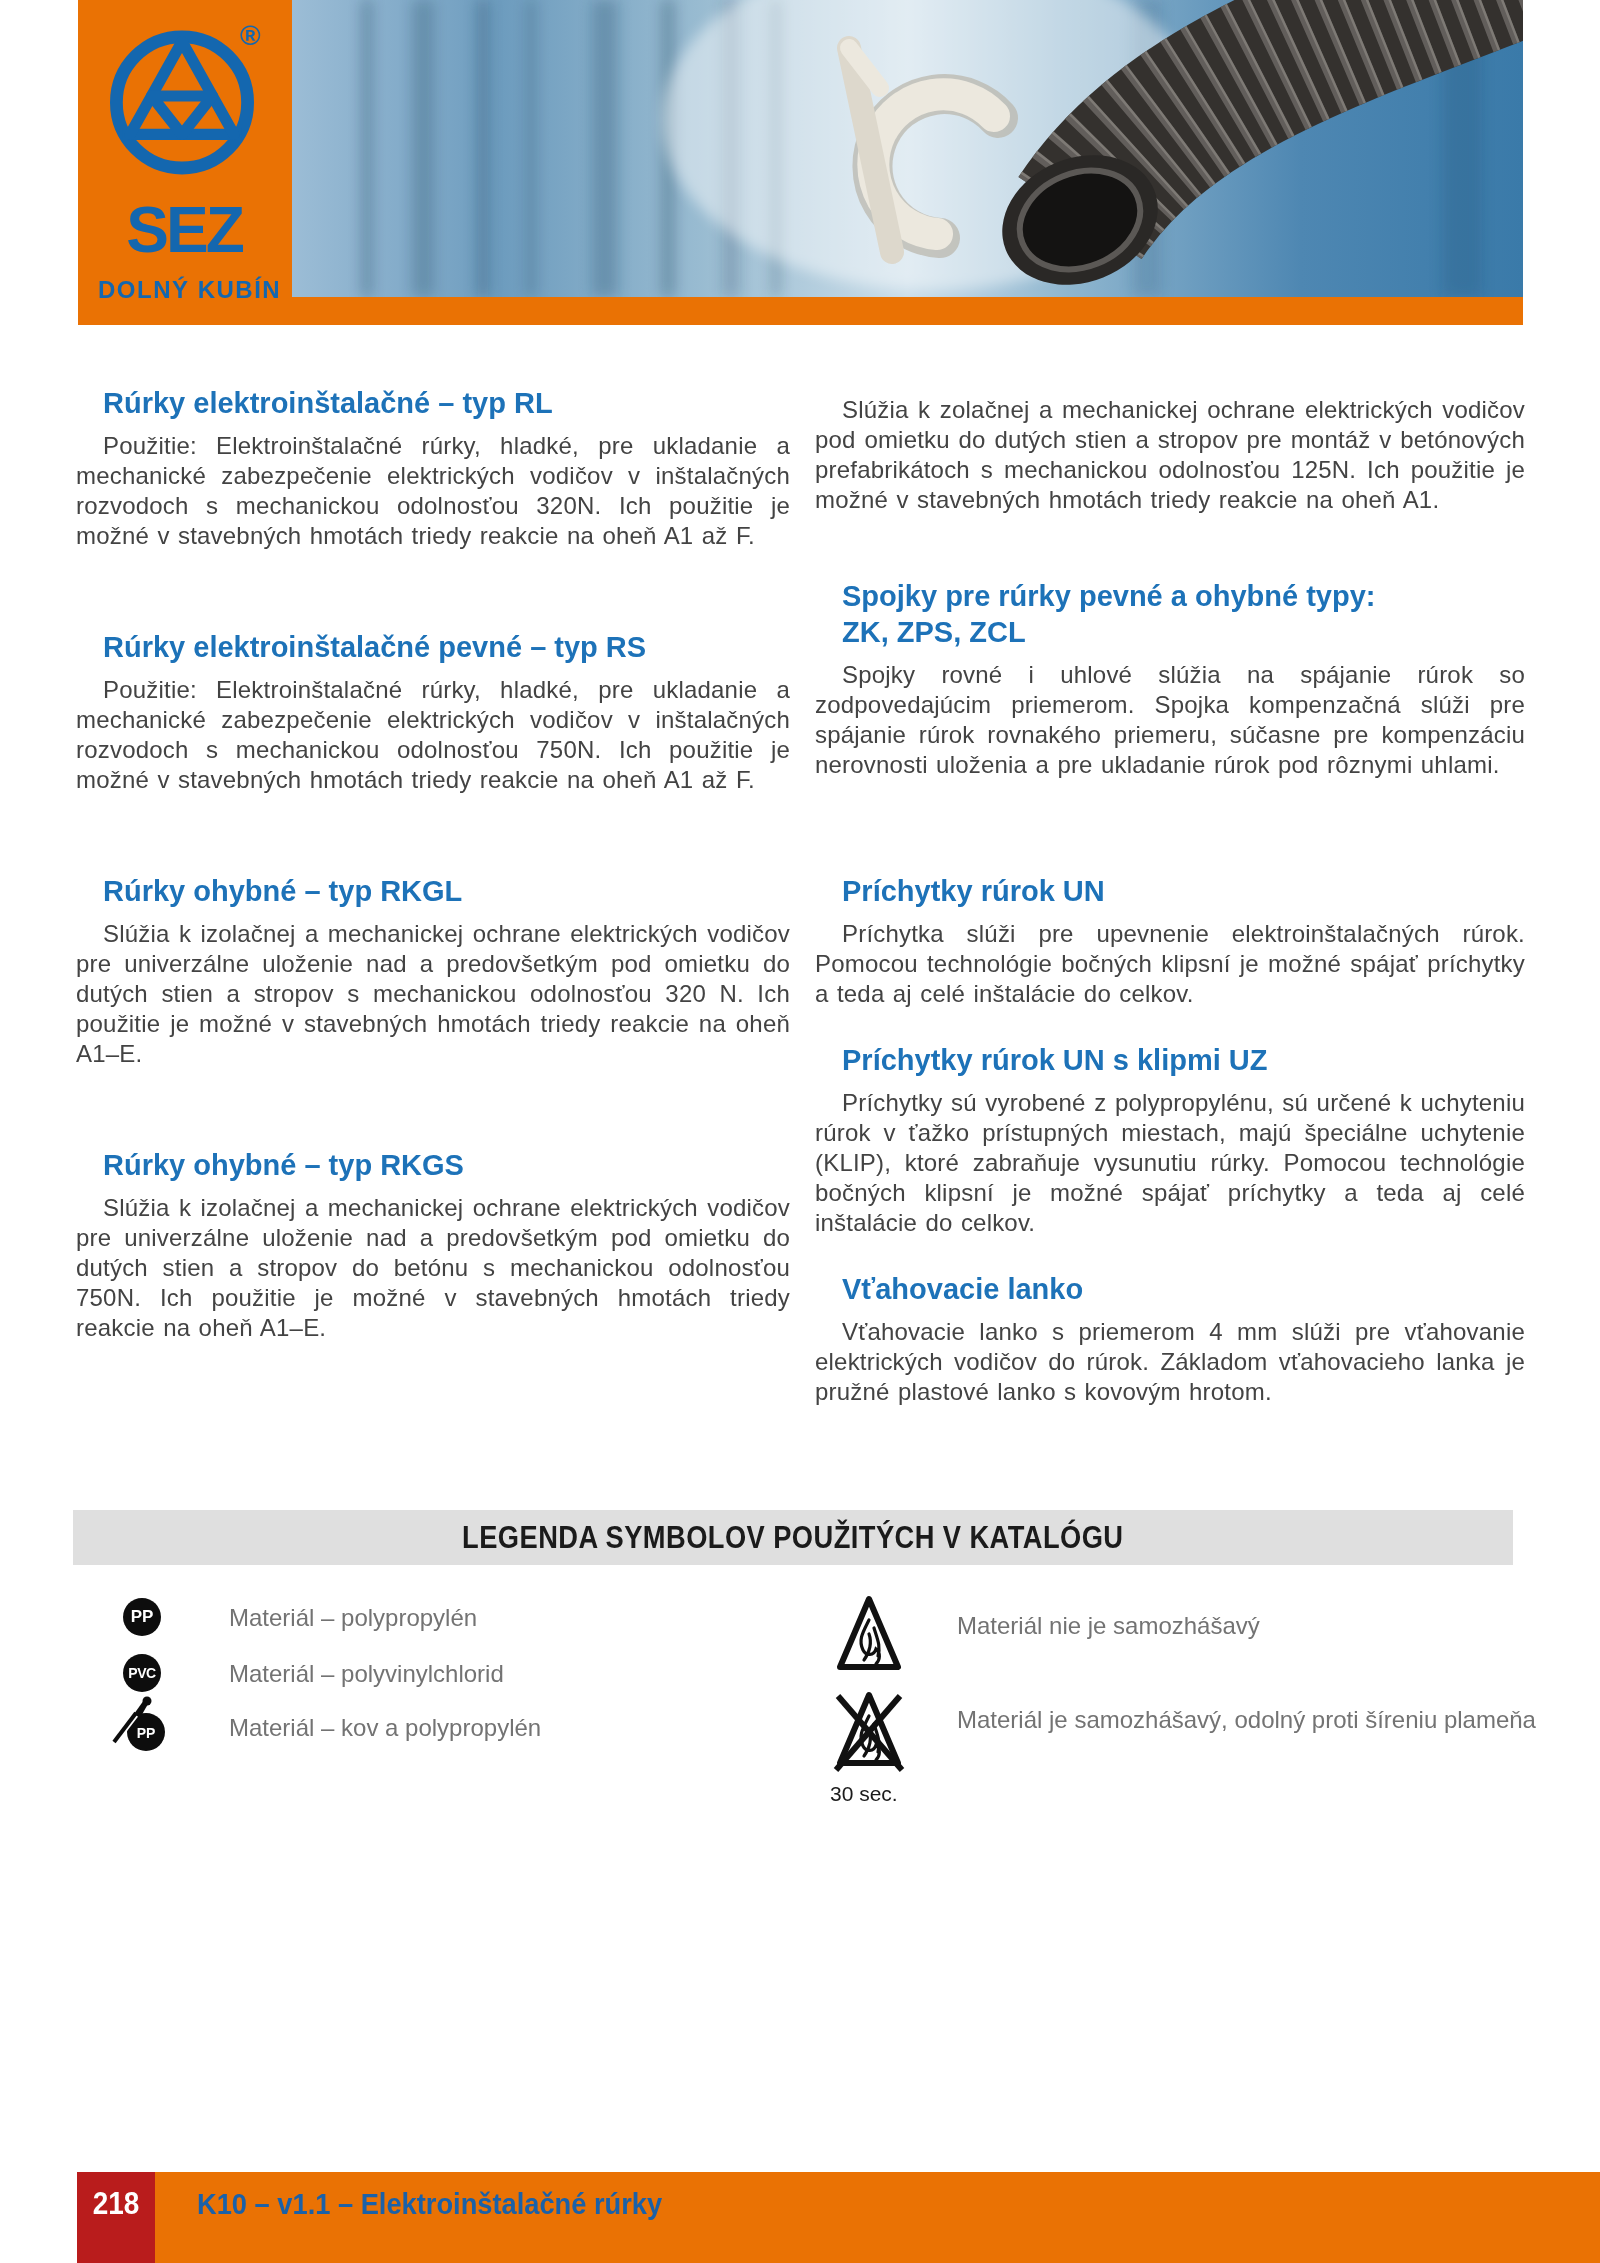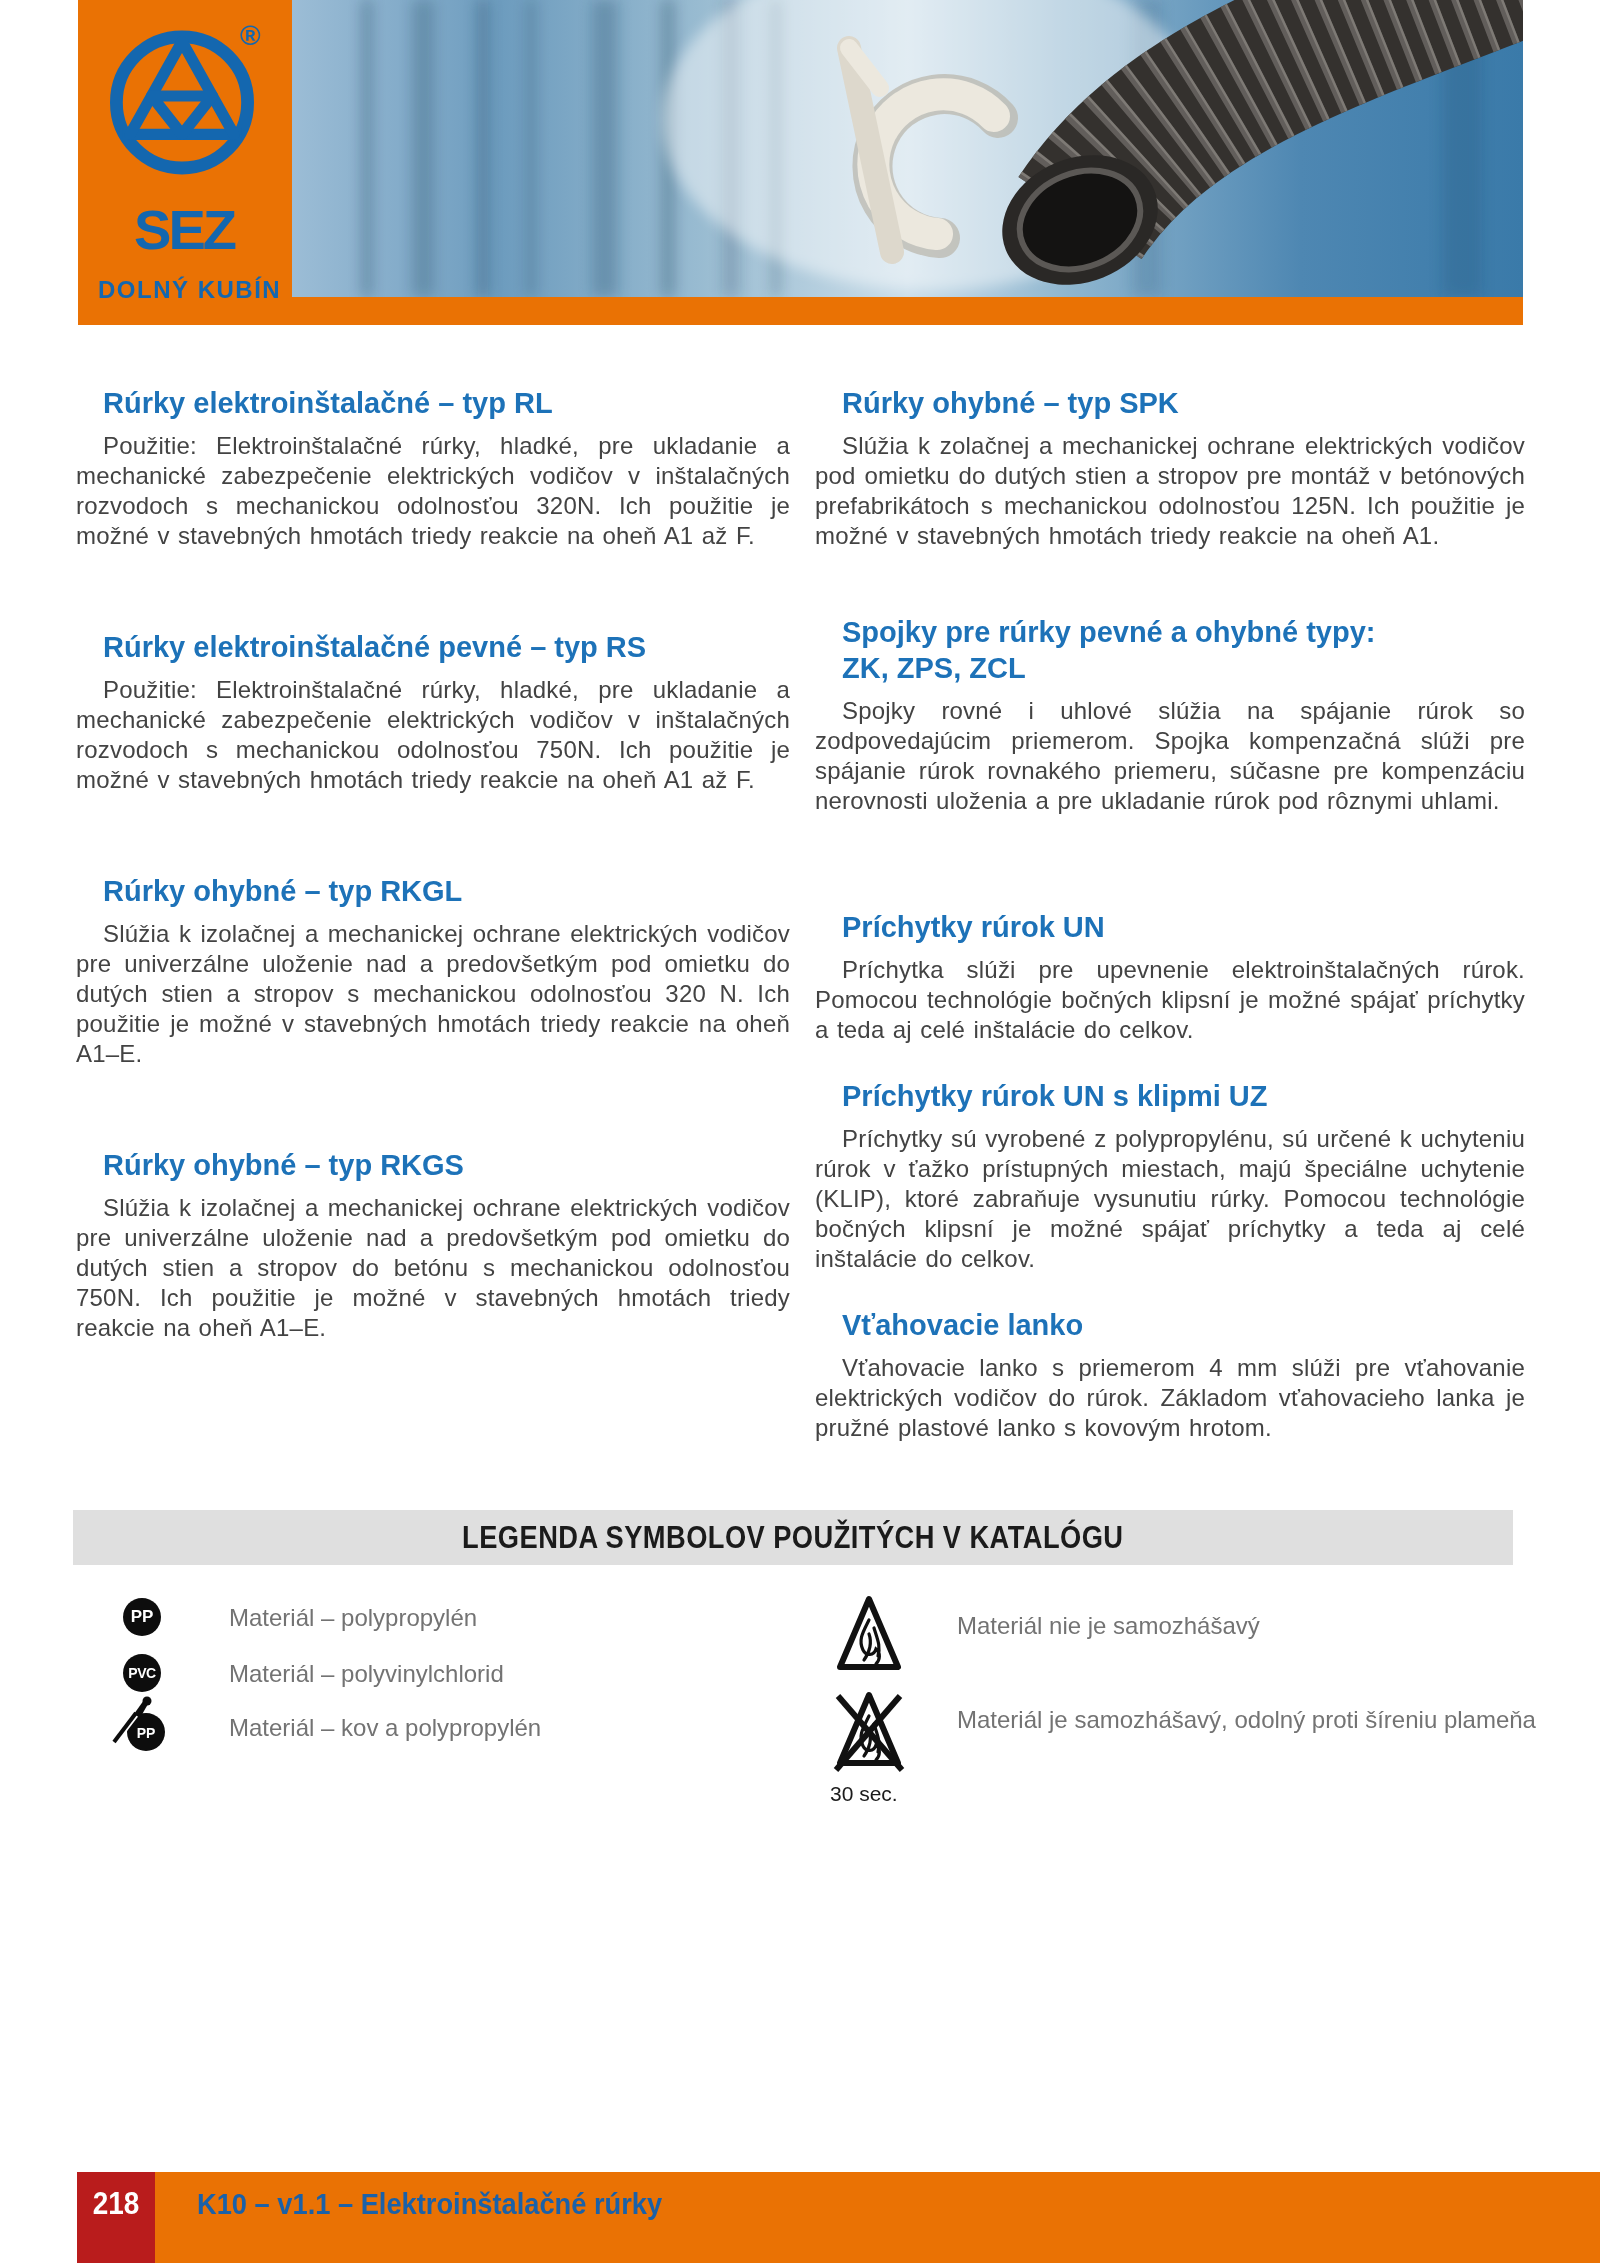--- a/index.html
+++ b/index.html
@@ -6,21 +6,21 @@
   body{
     width:1600px;height:2263px;position:relative;background:#ffffff;overflow:hidden;
     font-family:"Liberation Sans","DejaVu Sans",sans-serif;
   }
   
   .header{position:absolute;left:78px;top:0;width:1445px;height:325px;background:#EA7204;}
   .logo-block{position:absolute;left:0;top:0;width:214px;height:325px;}
   .emblem{position:absolute;left:24px;top:24px;width:160px;height:160px;}
   .reg-mark{position:absolute;left:162px;top:20px;font-size:28px;font-weight:bold;color:#1467AF;}
   .brand{position:absolute;left:20px;top:188px;width:172px;text-align:center;
-         font-size:56px;line-height:84px;font-weight:bold;color:#1467AF;letter-spacing:-3px;}
+         font-size:64px;line-height:84px;font-weight:bold;color:#1467AF;letter-spacing:-3px;}
   .city{position:absolute;left:20px;top:276px;width:172px;text-align:center;white-space:nowrap;
         font-size:24px;font-weight:bold;color:#1467AF;letter-spacing:1.5px;}
   .photo{position:absolute;left:214px;top:0;width:1231px;height:297px;overflow:hidden;background:#5e93bb;}
   .photo svg{display:block;}
   
   .col{position:absolute;top:385px;}
   .col-left{left:76px;width:714px;}
   .col-right{left:815px;width:710px;}
   .sec-title{margin:0;padding-left:27px;font-size:29px;line-height:36px;font-weight:bold;
              color:#1D72B8;white-space:pre-line;}
@@ -132,21 +132,20 @@
         <p class="sec-body mh180">Slúžia k izolačnej a mechanickej ochrane elektrických vodičov pre univerzálne uloženie nad a predovšetkým pod omietku do dutých stien a stropov s mechanickou odolnosťou 320 N. Ich použitie je možné v stavebných hmotách triedy reakcie na oheň A1–E.</p>
       </section>
       <section>
         <h3 class="sec-title">Rúrky ohybné – typ RKGS</h3>
         <p class="sec-body mh180">Slúžia k izolačnej a mechanickej ochrane elektrických vodičov pre univerzálne uloženie nad a predovšetkým pod omietku do dutých stien a stropov do betónu s mechanickou odolnosťou 750N. Ich použitie je možné v stavebných hmotách triedy reakcie na oheň A1–E.</p>
       </section>
     </div>
 
     <div class="col col-right">
       <section>
-        <h3 class="sec-title">Rúrky ohybné – typ SPK</h3>
         <p class="sec-body mh150">Slúžia k zolačnej a mechanickej ochrane elektrických vodičov pod omietku do dutých stien a stropov pre montáž v betónových prefabrikátoch s mechanickou odolnosťou 125N. Ich použitie je možné v stavebných hmotách triedy reakcie na oheň A1.</p>
       </section>
       <section>
         <h3 class="sec-title">Spojky pre rúrky pevné a ohybné typy:
 ZK, ZPS, ZCL</h3>
         <p class="sec-body mh180">Spojky rovné i uhlové slúžia na spájanie rúrok so zodpovedajúcim priemerom. Spojka kompenzačná slúži pre spájanie rúrok rovnakého priemeru, súčasne pre kompenzáciu nerovnosti uloženia a pre ukladanie rúrok pod rôznymi uhlami.</p>
       </section>
       <section>
         <h3 class="sec-title">Príchytky rúrok UN</h3>
         <p class="sec-body mh90">Príchytka slúži pre upevnenie elektroinštalačných rúrok. Pomocou technológie bočných klipsní je možné spájať príchytky a teda aj celé inštalácie do celkov.</p>

